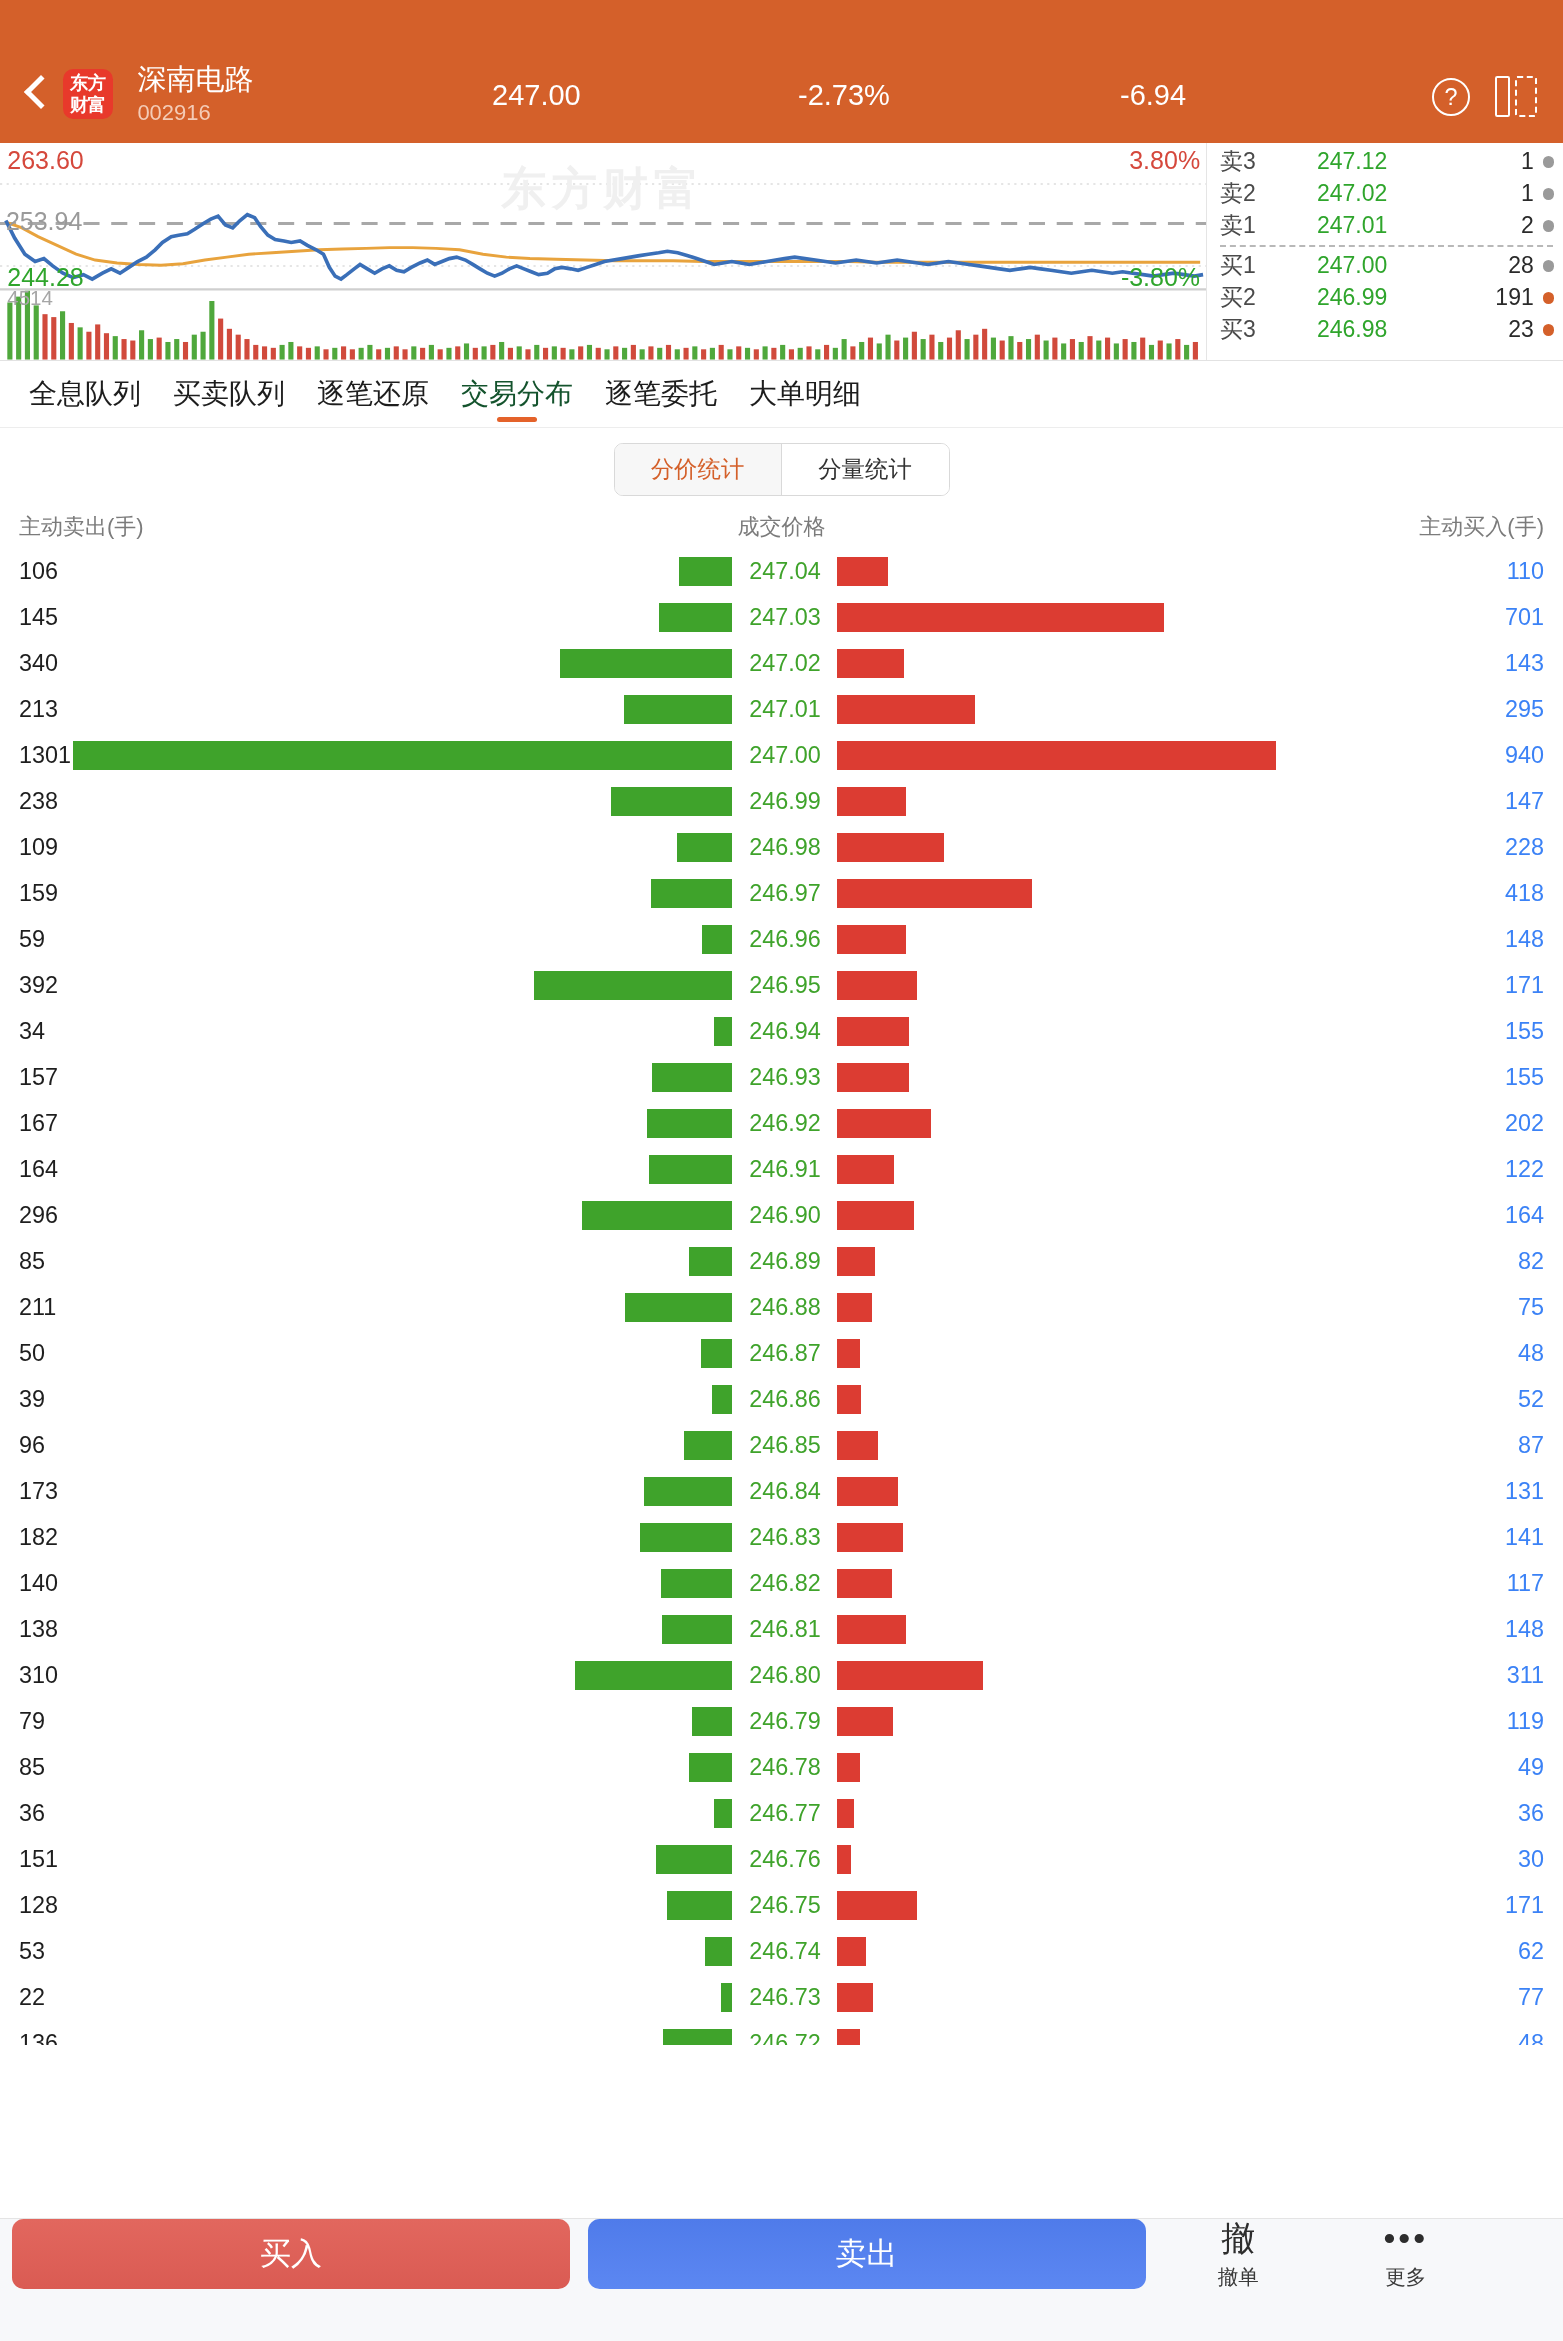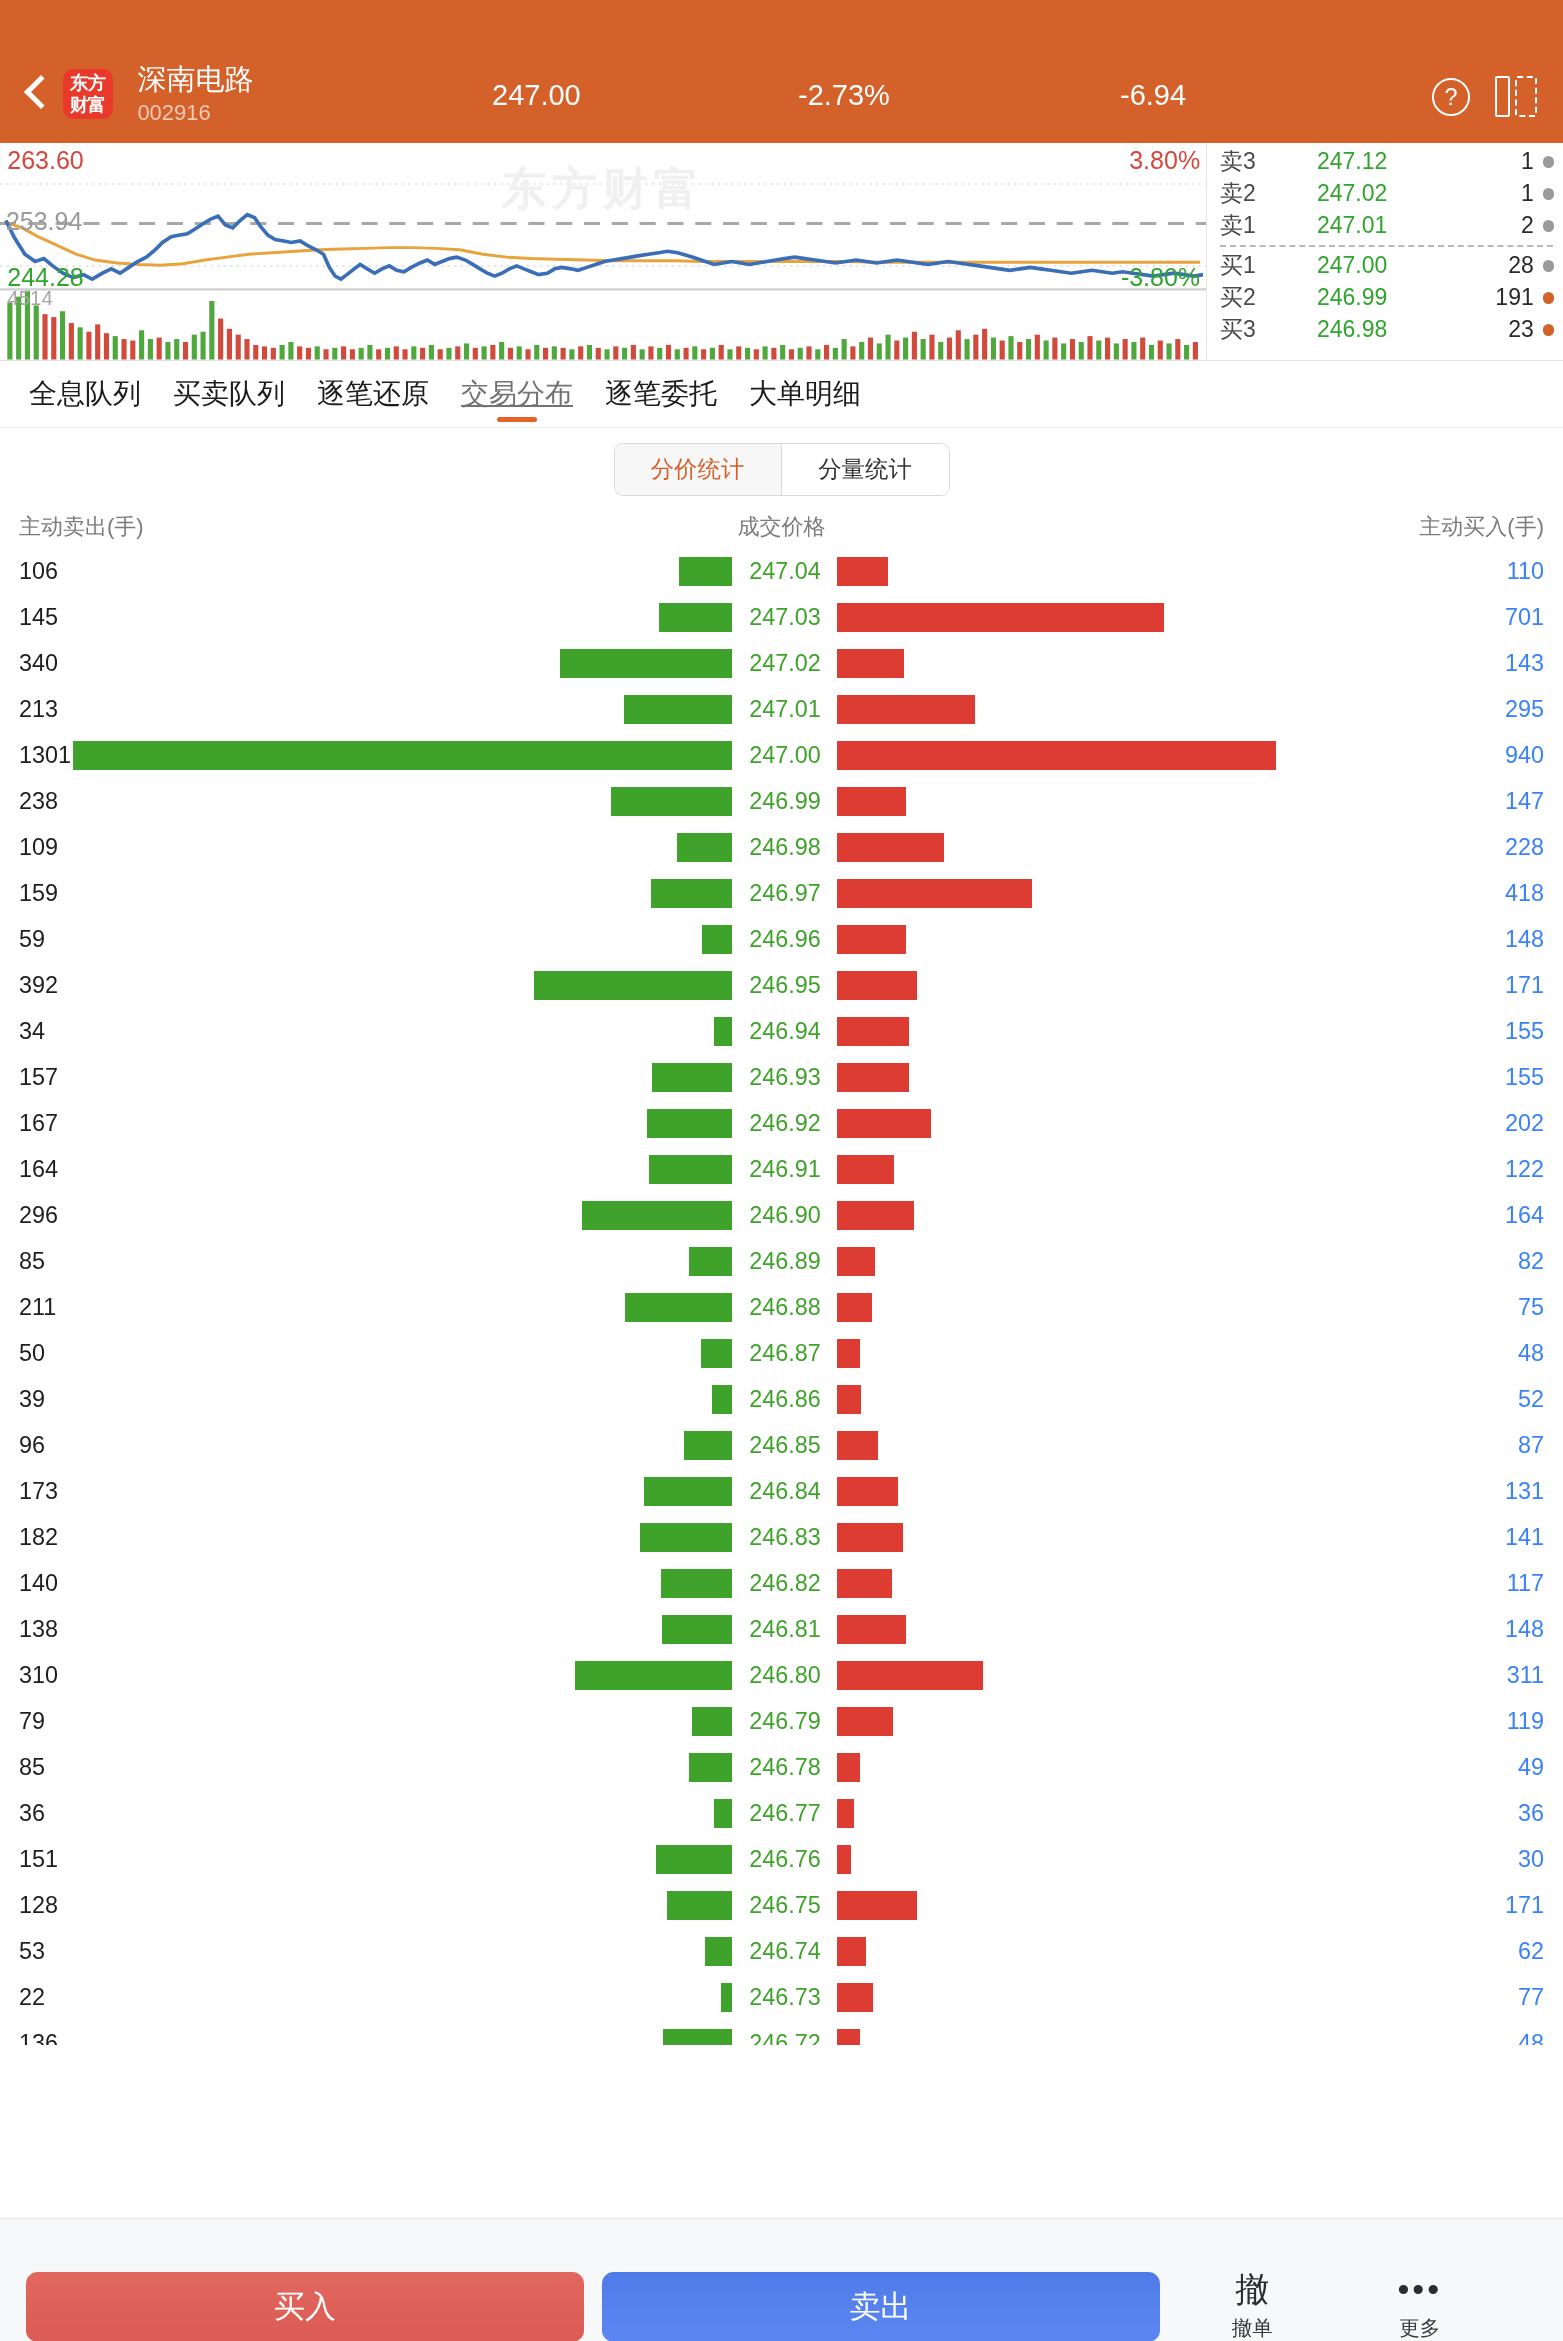--- a/index.html
+++ b/index.html
@@ -114,21 +114,21 @@
     background:#fff;
   }
   .tab {
     font-size:28px;
     color:#1D1D1D;
     padding:0 16px;
     position:relative;
     height:67px;
     display:flex; align-items:center;
   }
-  .tab.active { color:#737373;text-decoration:underline; }
+  .tab.active { color:#14532d; }
   .tab.active::after {
     content:"";
     position:absolute; left:50%; transform:translateX(-50%);
     bottom:5.9px; width:40px; height:5.1px; border-radius:2.9px; background:#E4622A;
   }
 
   
   .segwrap { height:82px; display:flex; align-items:center; justify-content:center; background:#fff; }
   .seg {
     display:flex;
@@ -196,22 +196,22 @@
     left:837px;
   }
 
   
   .bottombar {
     position:absolute;
     left:0; bottom:0;
     width:1563px; height:124px;
     background:#F7F8FA;
     border-top:1.5px solid #E4E4E4;
-    display:flex; align-items:flex-end;
-    padding:0 26px;
+    display:flex; align-items:flex-start;
+    padding:0 12px;
     gap:17.6px;
   }
   .btn-buy, .btn-sell {
     height:70px;
     border-radius:11.7px;
     display:flex; align-items:center; justify-content:center;
     color:#fff; font-size:31px;
   }
   .btn-buy  { width:558px; background:linear-gradient(180deg,#E2675E,#DA5B53); }
   .btn-sell { width:558px; background:linear-gradient(180deg,#4F7BEA,#5C87F2); }

